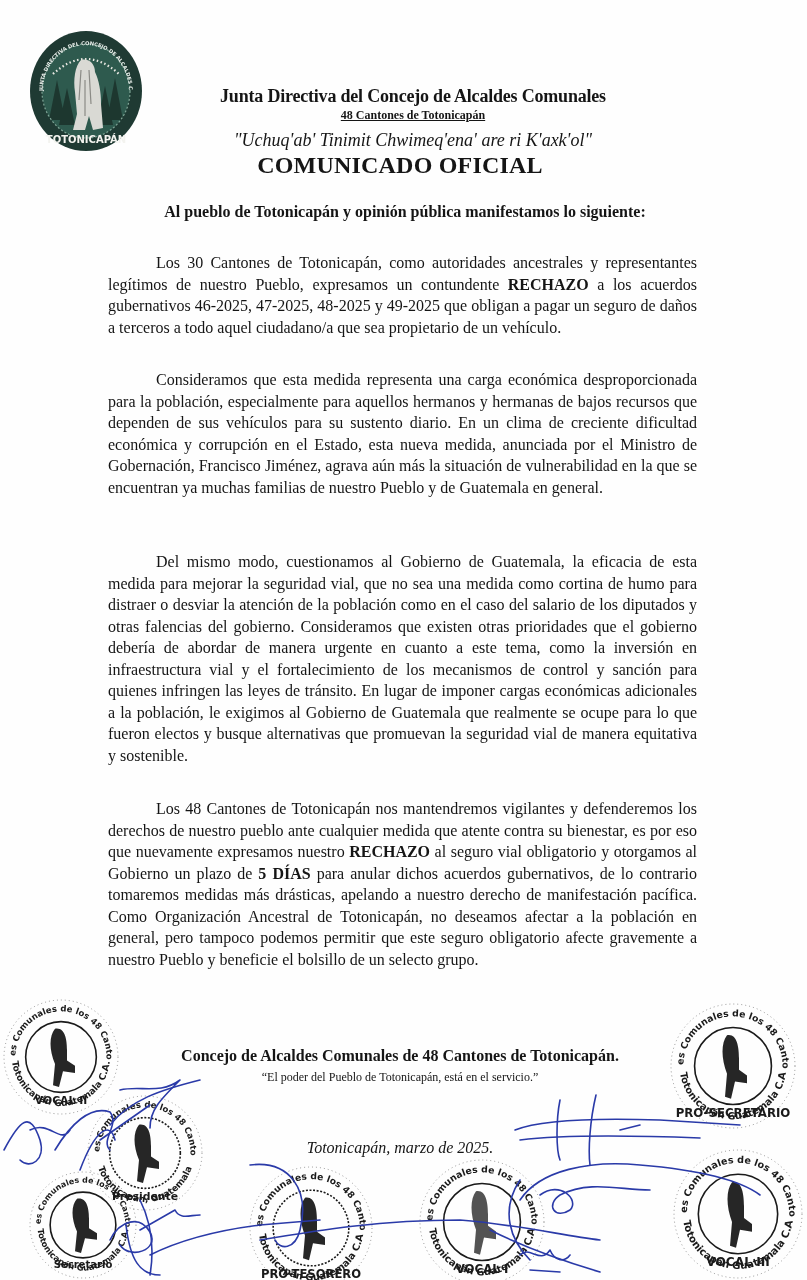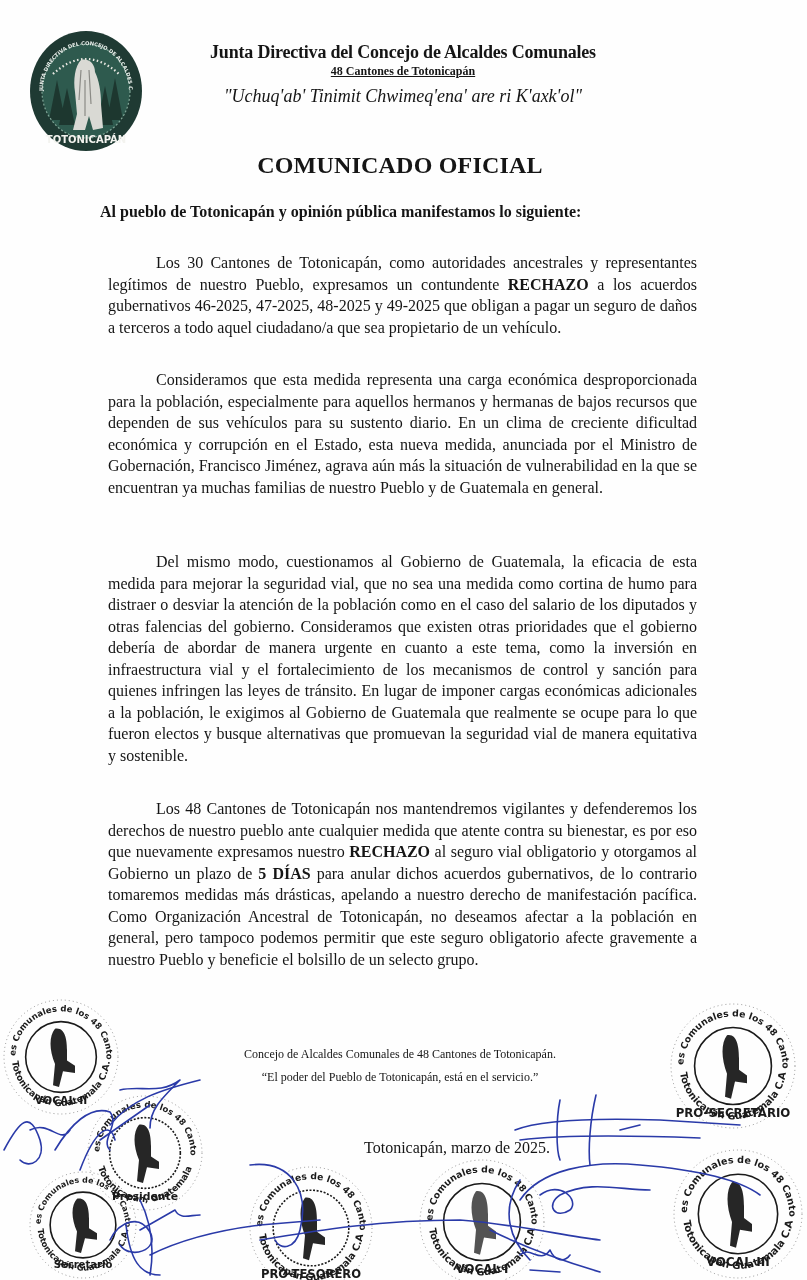--- a/index.html
+++ b/index.html
@@ -2,46 +2,46 @@
 <html><head>
 <meta charset="utf-8">
 <style>
   html, body { margin: 0; padding: 0; background: #ffffff; }
   body { width: 807px; height: 1280px; position: relative; overflow: hidden;
          font-family: "Liberation Serif", serif; color: #151515; }
   .page { position: absolute; inset: 0; background: #fefefe; }
 
   
   .logo { position: absolute; left: 29px; top: 30px; width: 114px; height: 122px; }
-  .hdr { position: absolute; left: 148px; width: 510px; text-align: center; }
+  .hdr { position: absolute; left: 158px; width: 510px; text-align: center; margin-top: 44px; }
   .hdr-1 { top: 42px; font-weight: bold; font-size: 18px; letter-spacing: -0.2px; }
   .hdr-2 { top: 64px; font-weight: bold; font-size: 12px; text-decoration: underline; }
   .hdr-3 { top: 86px; font-style: italic; font-size: 18px; }
 
   .title { position: absolute; left: 140px; width: 520px; top: 152px; text-align: center;
            font-weight: bold; font-size: 24px; letter-spacing: 0.2px; }
-  .salute { position: absolute; left: 100px; width: 610px; top: 203px; text-align: left;
+  .salute { position: absolute; left: 100px; width: 610px; top: 203px; text-align: center;
             font-weight: bold; font-size: 16px; }
 
   
   .para { position: absolute; left: 108px; width: 589px; font-size: 16px; line-height: 21.5px;
           text-align: justify; text-indent: 48px; margin: 0; }
   .p1 { top: 252px; }
   .p2 { top: 369px; }
   .p3 { top: 551px; }
   .p4 { top: 798px; }
   .para b { font-weight: bold; }
 
   
   .foot1 { position: absolute; left: 150px; width: 500px; top: 1047px; text-align: center;
-           font-weight: normal; font-size: 12px; }
+           font-weight: bold; font-size: 16px; }
   .foot2 { position: absolute; left: 150px; width: 500px; top: 1070px; text-align: center;
            font-size: 12px; }
-  .place { position: absolute; left: 250px; width: 300px; top: 1139px; text-align: right;
-           font-size: 16px; }
+  .place { position: absolute; left: 250px; width: 300px; top: 1139px; text-align: center;
+           font-size: 16px; font-style: italic; }
 
   
   .stamp { position: absolute; }
   .stamp svg { display: block; overflow: visible; }
   .sig { position: absolute; pointer-events: none; }
 </style>
 </head>
 <body>
 
 <div class="page">

